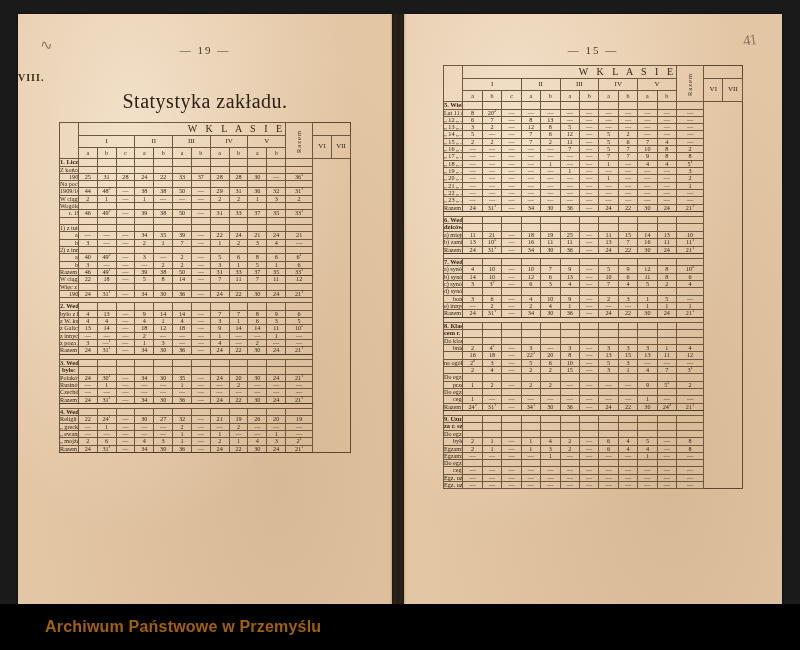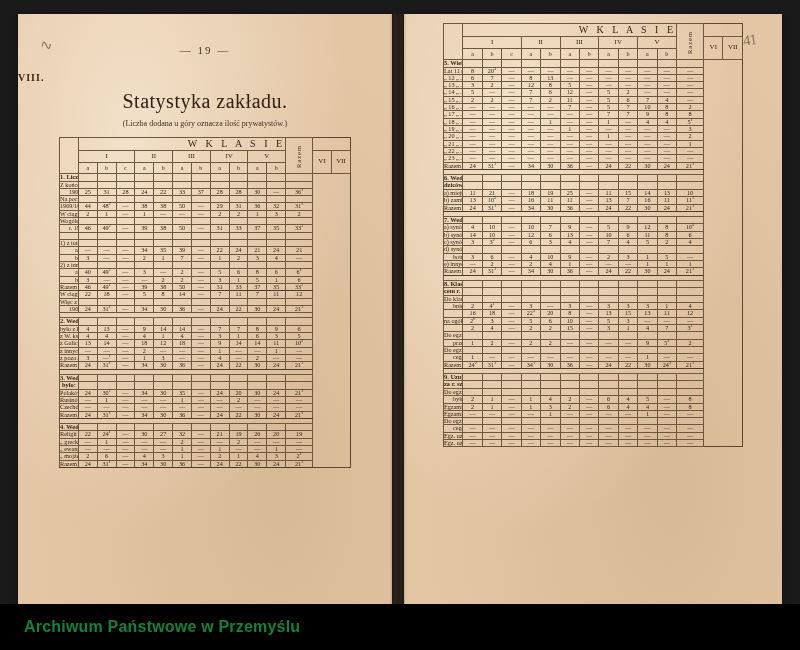--- a/index.html
+++ b/index.html
@@ -79,35 +79,34 @@
   tr.sum td{border-top:1.1px solid #4e3b27;border-bottom:1.1px solid #4e3b27;}
   tr.sum td.lab{text-align:right;padding-right:4px;font-size:6.2px;}
   sup{font-size:4.4px;vertical-align:super;line-height:0;}
   .spacer td{height:4px;border-left:.5px solid #6d573d;border-right:.5px solid #6d573d;border-top:0;border-bottom:0;}
   
   #watermark{
     position:absolute;left:0;bottom:0;width:800px;height:46px;
     background:#000;display:flex;align-items:center;
   }
   #watermark span{
-    color:#15803d;font-family:"Liberation Sans",sans-serif;
-    font-size:16px;font-weight:bold;padding-left:24px;letter-spacing:.2px;
+    color:#a16207;font-family:"Liberation Sans",sans-serif;
+    font-size:16px;font-weight:bold;padding-left:24px;letter-spacing:.2px;margin-left:21px;
   }
 </style>
 </head>
 <body>
 
 <div id="spread">
 
   <div class="page" id="page-left">
     <div class="hand-mark" id="hand-left">∿</div>
     <div class="folio">— 19 —</div>
     <div class="sec-num">VIII.</div>
     <div class="title">Statystyka zakładu.</div>
-    <div class="subtitle">(Liczba dodana u góry oznacza ilość prywatystów.)</div>
     <table class="stat frame" id="tbl-left">
         <thead>
           <tr>
             <th rowspan="3"></th>
             <th class="hgrp" colspan="11">W  K L A S I E</th>
             <th class="razem" rowspan="3">Razem</th>
           </tr>
           <tr>
             <th class="rom" colspan="3">I</th>
             <th class="rom" colspan="2">II</th>
@@ -710,20 +709,21 @@
             <td class="num">30</td>
             <td class="num">24</td>
             <td class="num wide">21<sup>1</sup></td>
           </tr>
         </tbody>
       </table>
   </div>
 
   <div class="page" id="page-right">
     <div class="hand-mark" id="hand-right">41</div>
+    <div class="folio">— 15 —</div>
     <table class="stat frame" id="tbl-right">
         <thead>
           <tr>
             <th rowspan="3"></th>
             <th class="hgrp" colspan="11">W  K L A S I E</th>
             <th class="razem" rowspan="3">Razem</th>
           </tr>
           <tr>
             <th class="rom" colspan="3">I</th>
             <th class="rom" colspan="2">II</th>

